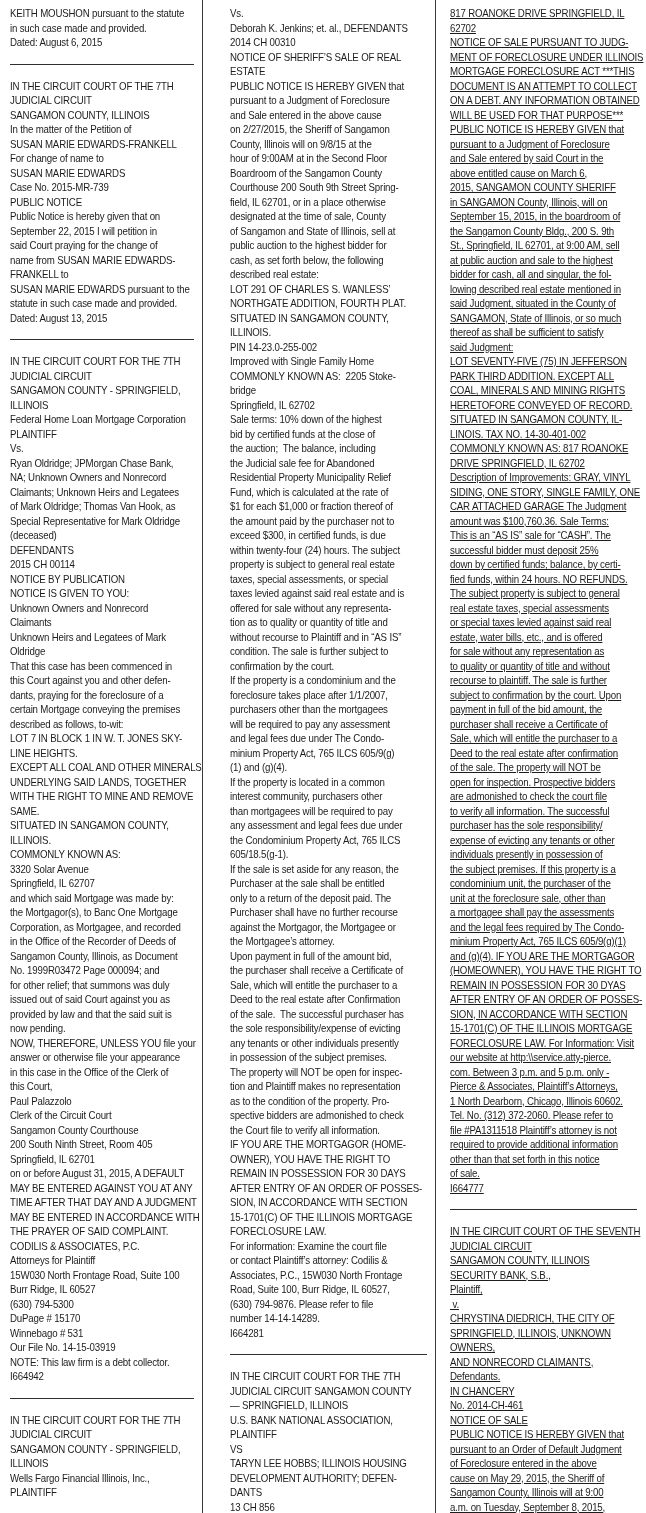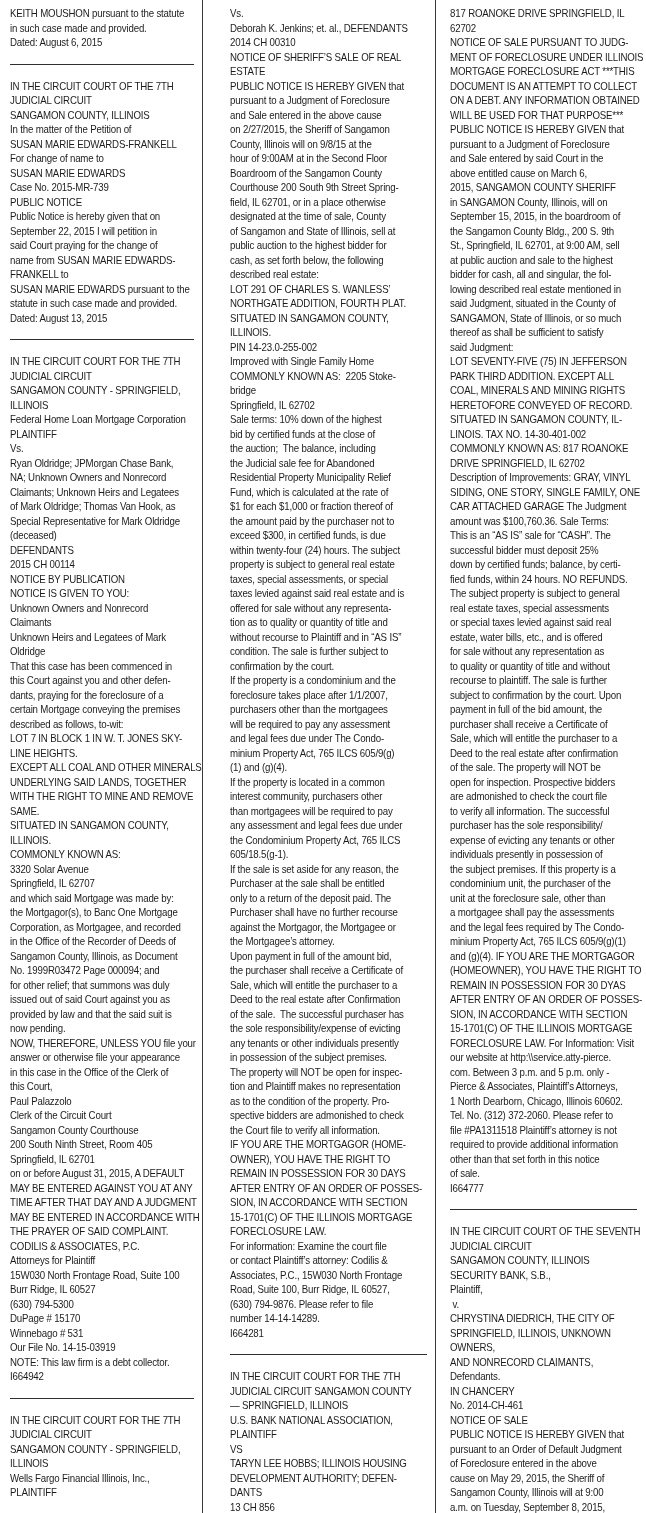--- a/index.html
+++ b/index.html
@@ -26,20 +26,21 @@
     border-right: 1px solid #3a3a3a;
   }
   .col2 {
     width: 233px;
     padding-left: 27px;
     border-right: 1px solid #3a3a3a;
   }
   .col3 {
     width: 209px;
     padding-left: 14px;
+    text-decoration: underline;
   }
   .line {
     font-size: 11px;
     line-height: 14.5px;
     letter-spacing: -0.2px;
     white-space: pre;
     transform: scaleX(0.88);
     transform-origin: 0 50%;
   }
   .section-divider {

